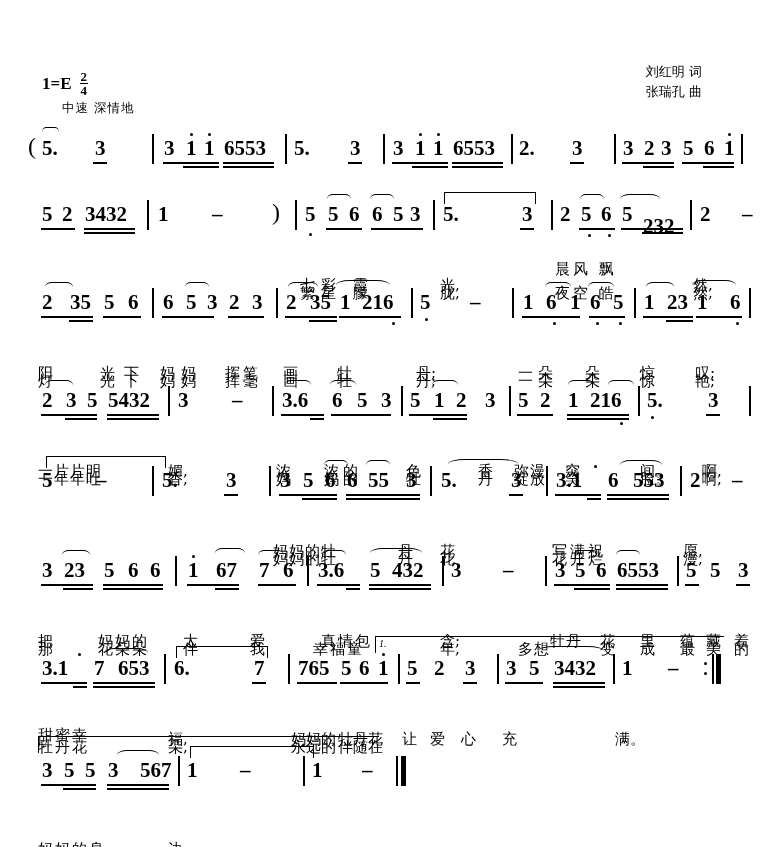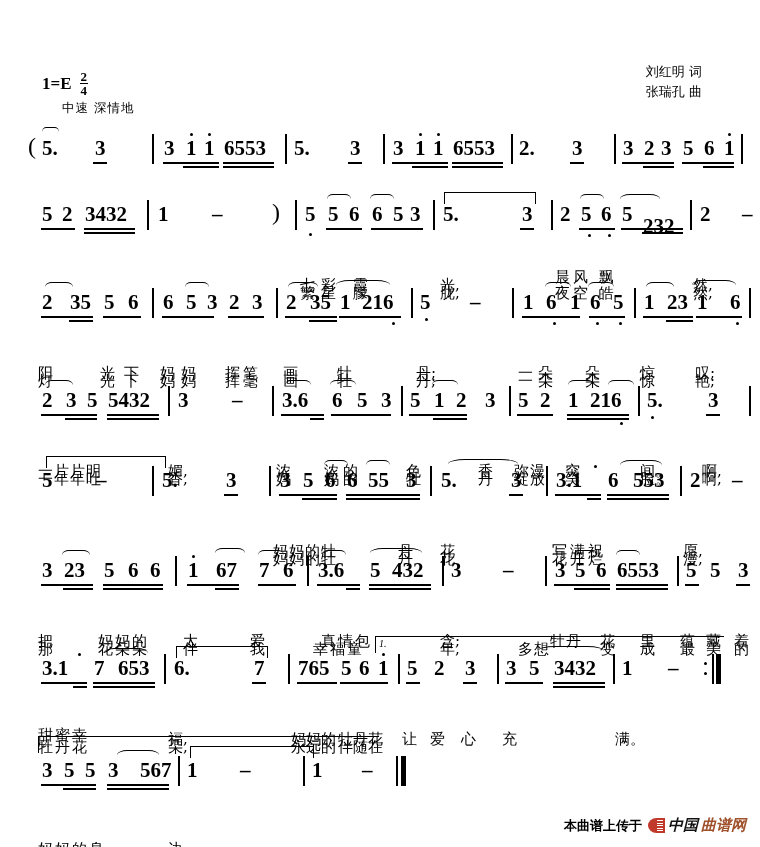--- a/index.html
+++ b/index.html
@@ -213,21 +213,21 @@
 
       <span class="bar" style="left:690px;top:8px;"></span>
       <span class="n" style="left:700px;top:12px;">2</span>
       <span class="dash" style="left:742px;top:12px;">–</span>
     </div>
     <div class="row-lyrics">
       <span class="ly" style="left:300px;top:44px;letter-spacing:6px;">七彩 霞</span>
       <span class="ly" style="left:300px;top:52px;letter-spacing:6px;">繁星 朦</span>
       <span class="ly" style="left:440px;top:44px;">光,</span>
       <span class="ly" style="left:440px;top:52px;">胧,</span>
-      <span class="ly" style="left:555px;top:36px;letter-spacing:3px;">晨风 飘</span>
+      <span class="ly" style="left:555px;top:28px;letter-spacing:3px;">晨风 飘</span>
       <span class="ly" style="left:555px;top:52px;letter-spacing:3px;">夜空 皓</span>
       <span class="ly" style="left:693px;top:44px;">然,</span>
       <span class="ly" style="left:693px;top:52px;">然,</span>
     </div>
   </div>
 
   <div class="system" style="top:280px;height:74px;">
     <div class="row-notes">
       <span class="slur" style="left:45px;top:2px;width:28px;"></span>
       <span class="n" style="left:42px;top:12px;">2</span>
@@ -646,22 +646,14 @@
         <i style="left:0;width:1.6px;height:30px;"></i>
         <i style="left:5px;width:5px;height:30px;"></i>
       </span>
     </div>
     <div class="row-lyrics">
       <span class="ly" style="left:38px;top:52px;letter-spacing:2px;">妈妈的身</span>
       <span class="ly" style="left:168px;top:52px;">边。</span>
     </div>
   </div>
 
-  <div class="footer">
-    <span class="txt">本曲谱上传于</span>
-    <span class="logo">
-      <span class="mark"></span>
-      <span class="cn">中国</span>
-      <span class="qp">曲谱网</span>
-    </span>
-  </div>
 
 </div>
 
 </body></html>

